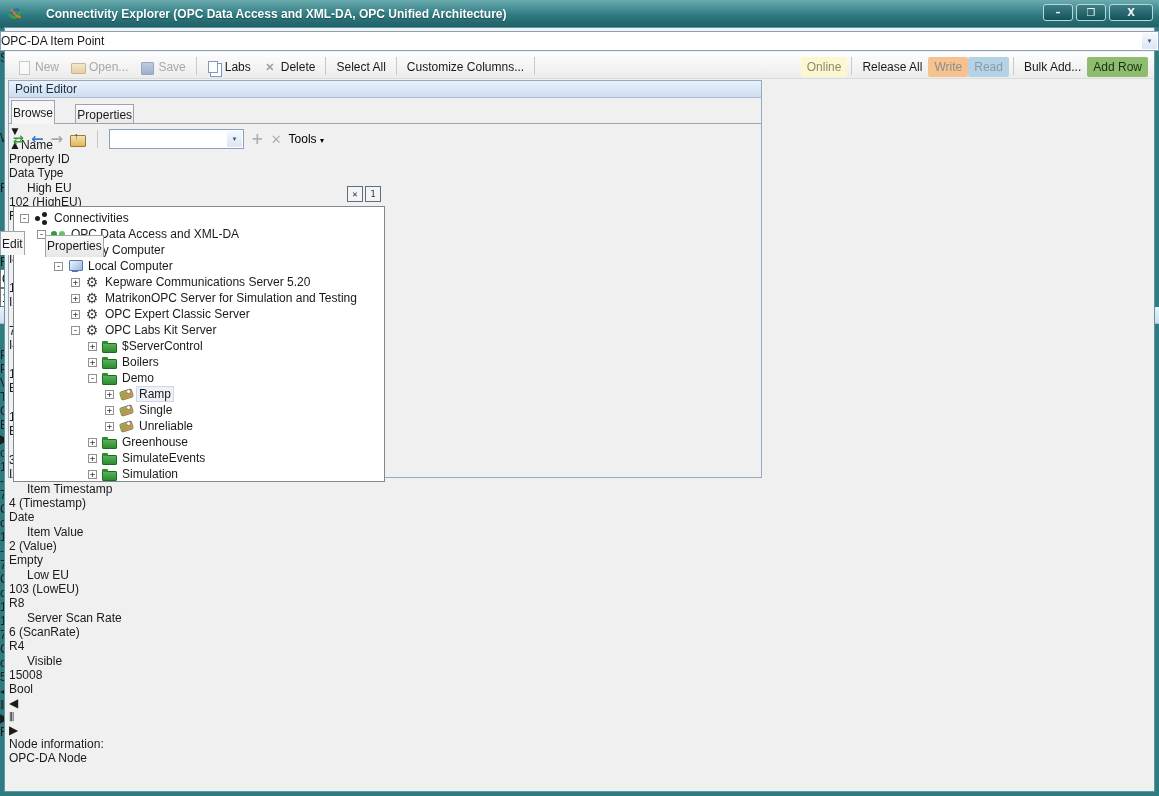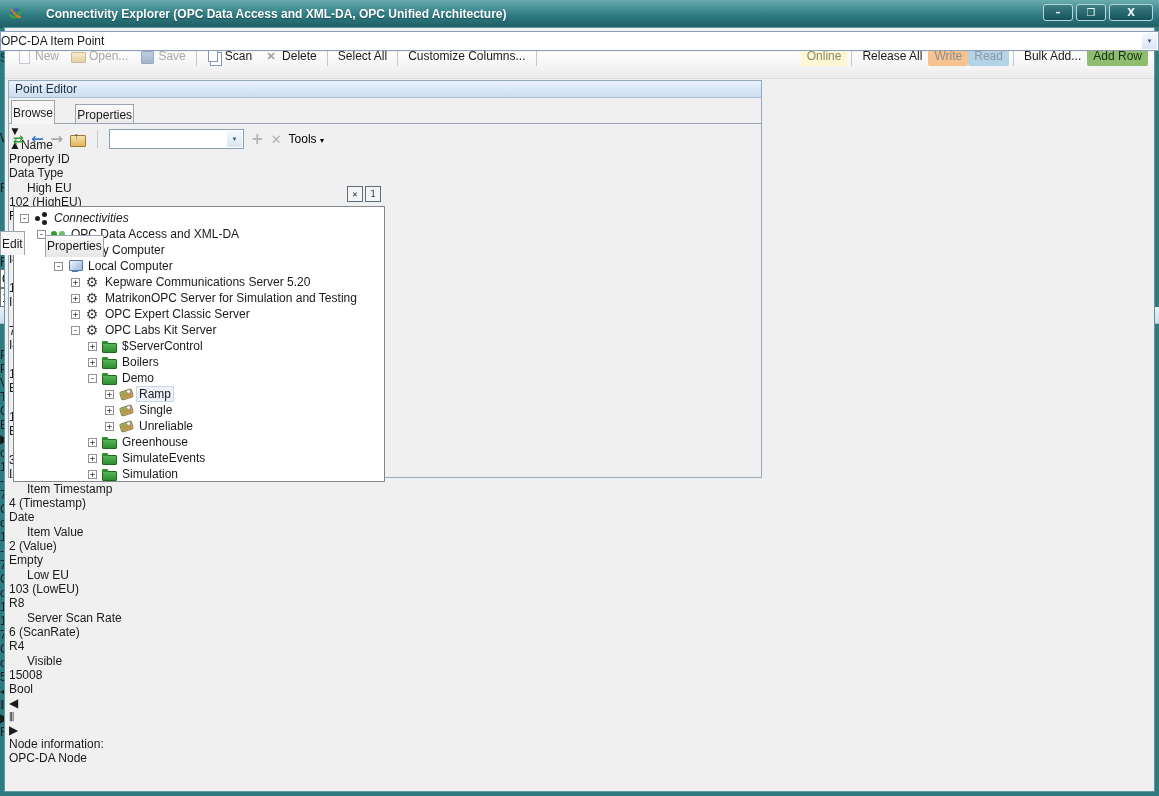--- a/index.html
+++ b/index.html
@@ -9,21 +9,21 @@
   #titlebar{position:absolute;left:0;top:0;right:0;height:27px;background:linear-gradient(#6aabaf,#2e7c82 55%,#215f66);display:flex;align-items:center;padding-left:6px}
   #titlebar .title{color:#fff;font-weight:bold;margin-left:22px;text-shadow:0 1px 1px #184a50}
   #winbtns{position:absolute;right:6px;top:4px;display:flex}
   .wbtn{width:30px;height:17px;border:1px solid #b9d7da;border-radius:3px;background:linear-gradient(#417f87,#14525b);color:#e8f4f5;display:flex;align-items:center;justify-content:center;font-size:10px;font-weight:bold;margin-left:3px;font-family:"DejaVu Sans",sans-serif}
   .wbtn.close{width:44px}
   
   #client{position:absolute;left:4px;top:27px;right:4px;bottom:4px;background:#f0f0f0;border:1px solid #5b9aa0}
   
   #menubar{position:absolute;left:5px;top:28px;right:5px;height:24px;background:#f2f2f2;display:flex;align-items:center;padding-left:8px}
   .mitem{padding:3px 10px}
-  #toolbar{position:absolute;left:5px;top:52px;right:5px;height:27px;background:linear-gradient(#fdfdfd,#ececec);border-bottom:1px solid #dcdcdc;display:flex;align-items:flex-end;padding:12px 6px}
+  #toolbar{position:absolute;left:5px;top:52px;right:5px;height:27px;background:linear-gradient(#fdfdfd,#ececec);border-bottom:1px solid #dcdcdc;display:flex;align-items:flex-start;padding:5px 6px}
   .tbtn{display:flex;align-items:center;gap:4px;padding:3px 6px;border-radius:2px;white-space:nowrap}
   .tbtn.disabled{color:#a8a8a8}
   .tsep{width:1px;height:18px;background:#c9c9c9;margin:0 4px}
   .spacer{flex:1}
   .tbtn.online{background:#fdf7d1;color:#8b8b6e}
   .tbtn.write{background:#f6c28f;color:#8d8d8d}
   .tbtn.read{background:#b5d3e7;color:#8a99a4}
   .tbtn.addrow{background:#8fbc6f;color:#16320f}
   
   .mi{display:inline-block;position:relative;width:14px;height:13px;flex:none}
@@ -50,21 +50,21 @@
   .foldup span{position:absolute;left:4px;top:-2px;font-size:9px;font-weight:bold;color:#2f4a2f}
   
   #split-btns{position:absolute;right:380px;top:62px;display:flex;gap:2px;z-index:3}
   .sq{width:16px;height:16px;border:1px solid #5c6f80;background:#f4f4f4;font-size:9px;display:flex;align-items:center;justify-content:center;color:#243a4a;font-family:"DejaVu Sans Mono",monospace}
   
   #tree{position:absolute;left:4px;top:82px;width:372px;height:276px;background:#fff;border:1px solid #828790;overflow:hidden}
   .trow{display:flex;align-items:center;height:16px;white-space:nowrap}
   .trow.sel .tl{background:#eef2f8;outline:1px solid #cdd8e4}
   .exp{display:inline-block;width:9px;height:9px;border:1px solid #919191;background:#fff;color:#333;font-size:9px;line-height:7px;text-align:center;margin-right:5px;flex:none;font-family:"DejaVu Sans Mono",monospace}
   .tl{padding:0 2px}
-  .italic{font-style:italic}
+  .italic{}
   .ic{display:inline-block;position:relative;width:14px;height:12px;margin-right:4px;flex:none}
   .ic-conn::before{content:"";position:absolute;left:1px;top:4px;width:5px;height:5px;background:#1c1c1c;border-radius:50%;box-shadow:7px -4px 0 #1c1c1c,7px 4px 0 #1c1c1c}
   .ic-opc::before{content:"";position:absolute;left:0;top:3px;width:6px;height:6px;background:#2f9a2f;border-radius:50%;box-shadow:8px 0 0 #66c266}
   .ic-computer::before{content:"";position:absolute;left:1px;top:0;width:12px;height:9px;border:1px solid #5577aa;background:linear-gradient(135deg,#eef4fc,#9cb8dd);border-radius:1px}
   .ic-computer::after{content:"";position:absolute;left:4px;bottom:0;width:6px;height:2px;background:#5577aa}
   .ic-gear{font-size:14px;line-height:12px;text-align:center;color:#3d3d3d;font-family:"DejaVu Sans",sans-serif}
   .ic-folder::before{content:"";position:absolute;left:0;top:3px;width:13px;height:8px;background:linear-gradient(#58b358,#2e8b2e);border:1px solid #1e6b1e;border-radius:1px}
   .ic-folder::after{content:"";position:absolute;left:0;top:1px;width:6px;height:3px;background:#2e8b2e;border-radius:1px 1px 0 0}
   .ic-tag::before{content:"";position:absolute;left:1px;top:2px;width:11px;height:7px;background:linear-gradient(135deg,#9aa84a 0 45%,#c9904e 45% 100%);transform:rotate(-18deg);border:1px solid #8a7a3a;border-radius:2px}
   .ic-tag::after{content:"";position:absolute;right:2px;top:1px;width:3px;height:3px;background:#fff;border:1px solid #8a8a8a;border-radius:50%}
@@ -169,21 +169,21 @@
       <span class="mi mi-open dim"></span>
       <span>Open...</span>
     </div>
   <div class="tbtn disabled">
       <span class="mi mi-save dim"></span>
       <span>Save</span>
     </div>
   <div class="tsep"></div>
   <div class="tbtn">
       <span class="mi mi-copy"></span>
-      <span>Scan</span>
+      <span>Labs</span>
     </div>
   <div class="tbtn">
       <span class="mi mi-x">✕</span>
       <span>Delete</span>
     </div>
   <div class="tsep"></div>
   <div class="tbtn">
       <span>Select All</span>
     </div>
   <div class="tsep"></div>

